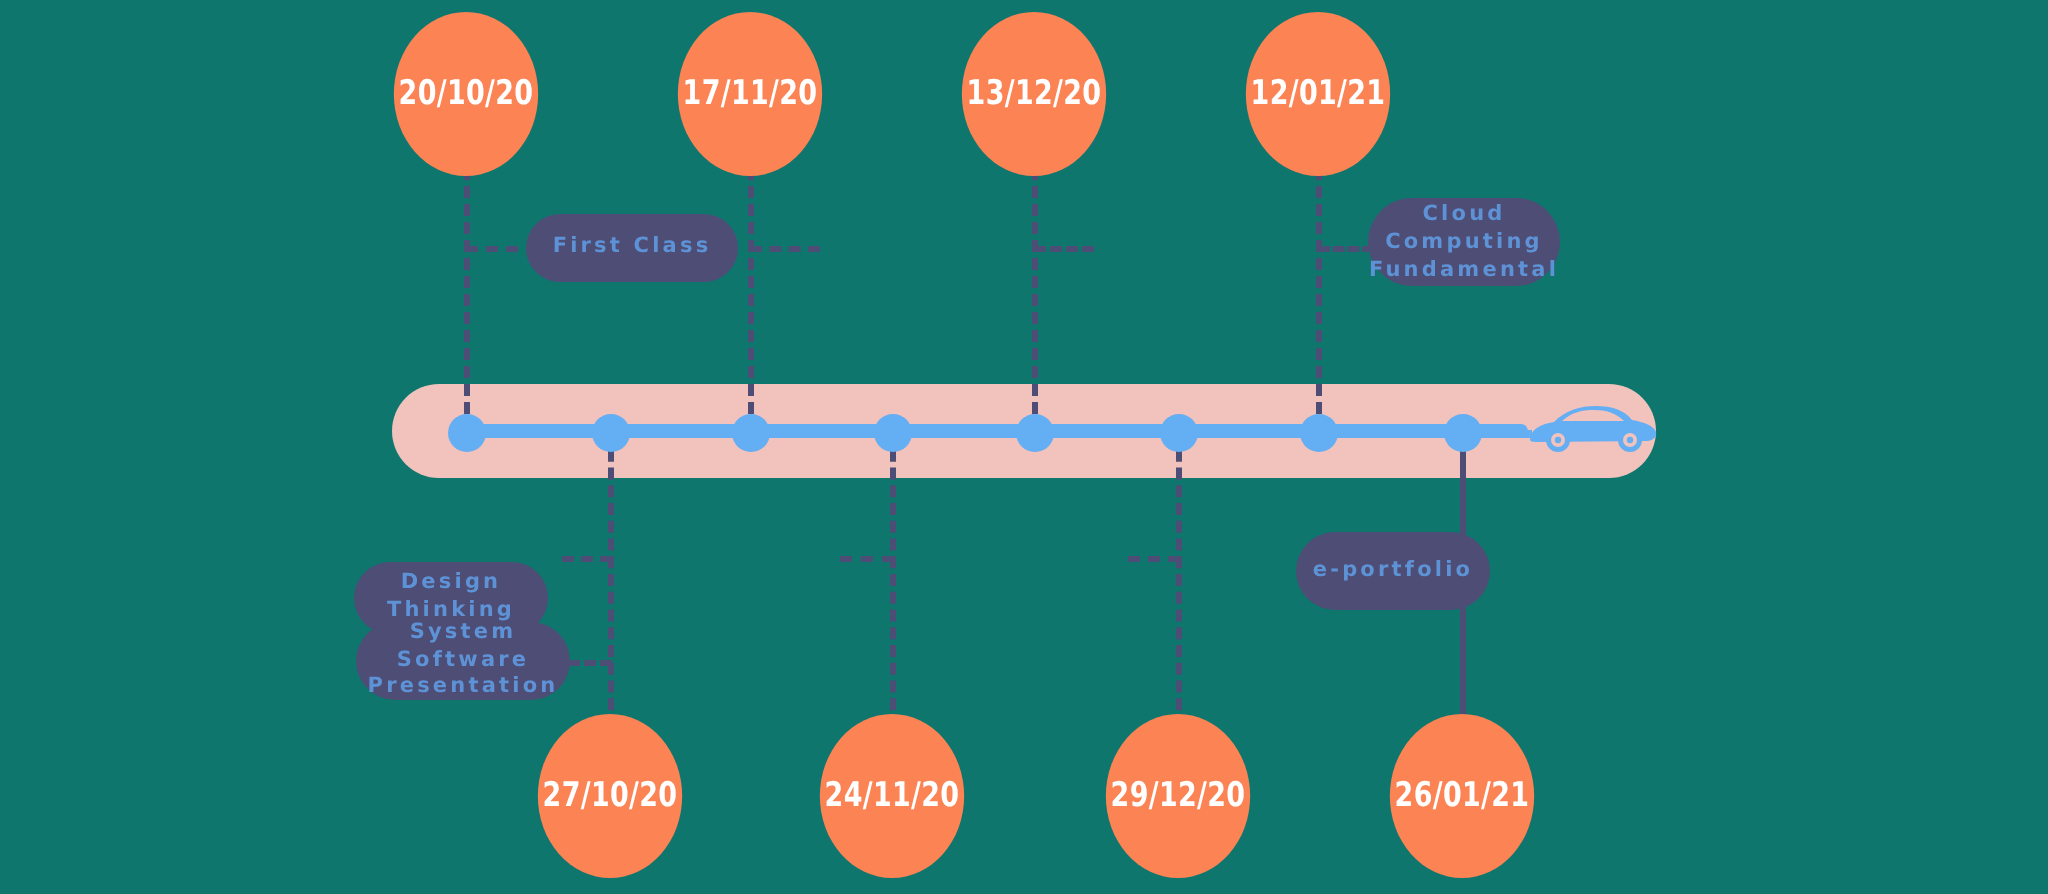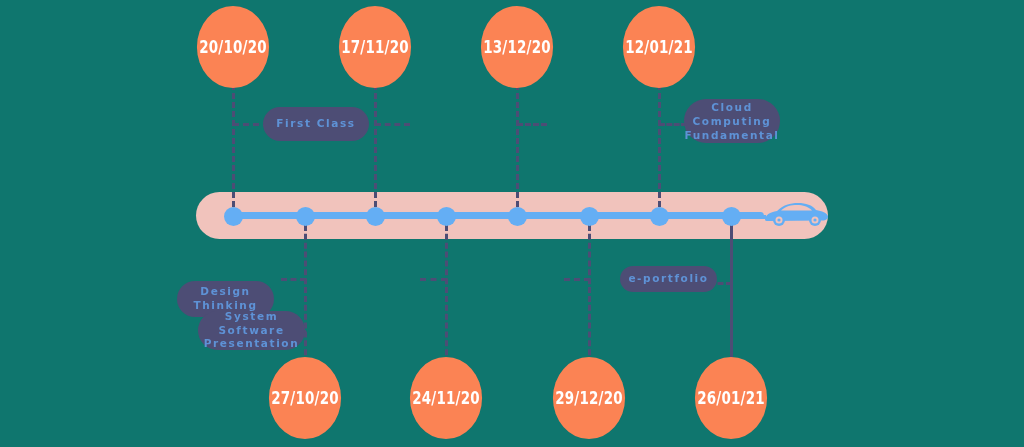--- a/index.html
+++ b/index.html
@@ -212,23 +212,23 @@
 
 
   <div class="pill" style="left:684px; top:99px; width:96px; height:44px;align-items:flex-end;">
     <span>Cloud<br>Computing<br>Fundamental</span>
   </div>
 
   <div class="pill" style="left:177px; top:261px; width:97px; height:36px;margin-top:20px;">
     <span>Design<br>Thinking</span>
   </div>
 
-  <div class="pill" style="left:178px; top:311px; width:107px; height:39px;margin-left:20px;">
+  <div class="pill" style="left:178px; top:311px; width:107px; height:39px;">
     <span>System<br>Software<br>Presentation</span>
   </div>
 
 
 
-  <div class="pill" style="left:620px; top:266px; width:97px; height:26px;">
+  <div class="pill" style="left:648px; top:266px; width:97px; height:39px;">
     <span>e-portfolio</span>
   </div>
 
 </div>
 
 </body></html>

